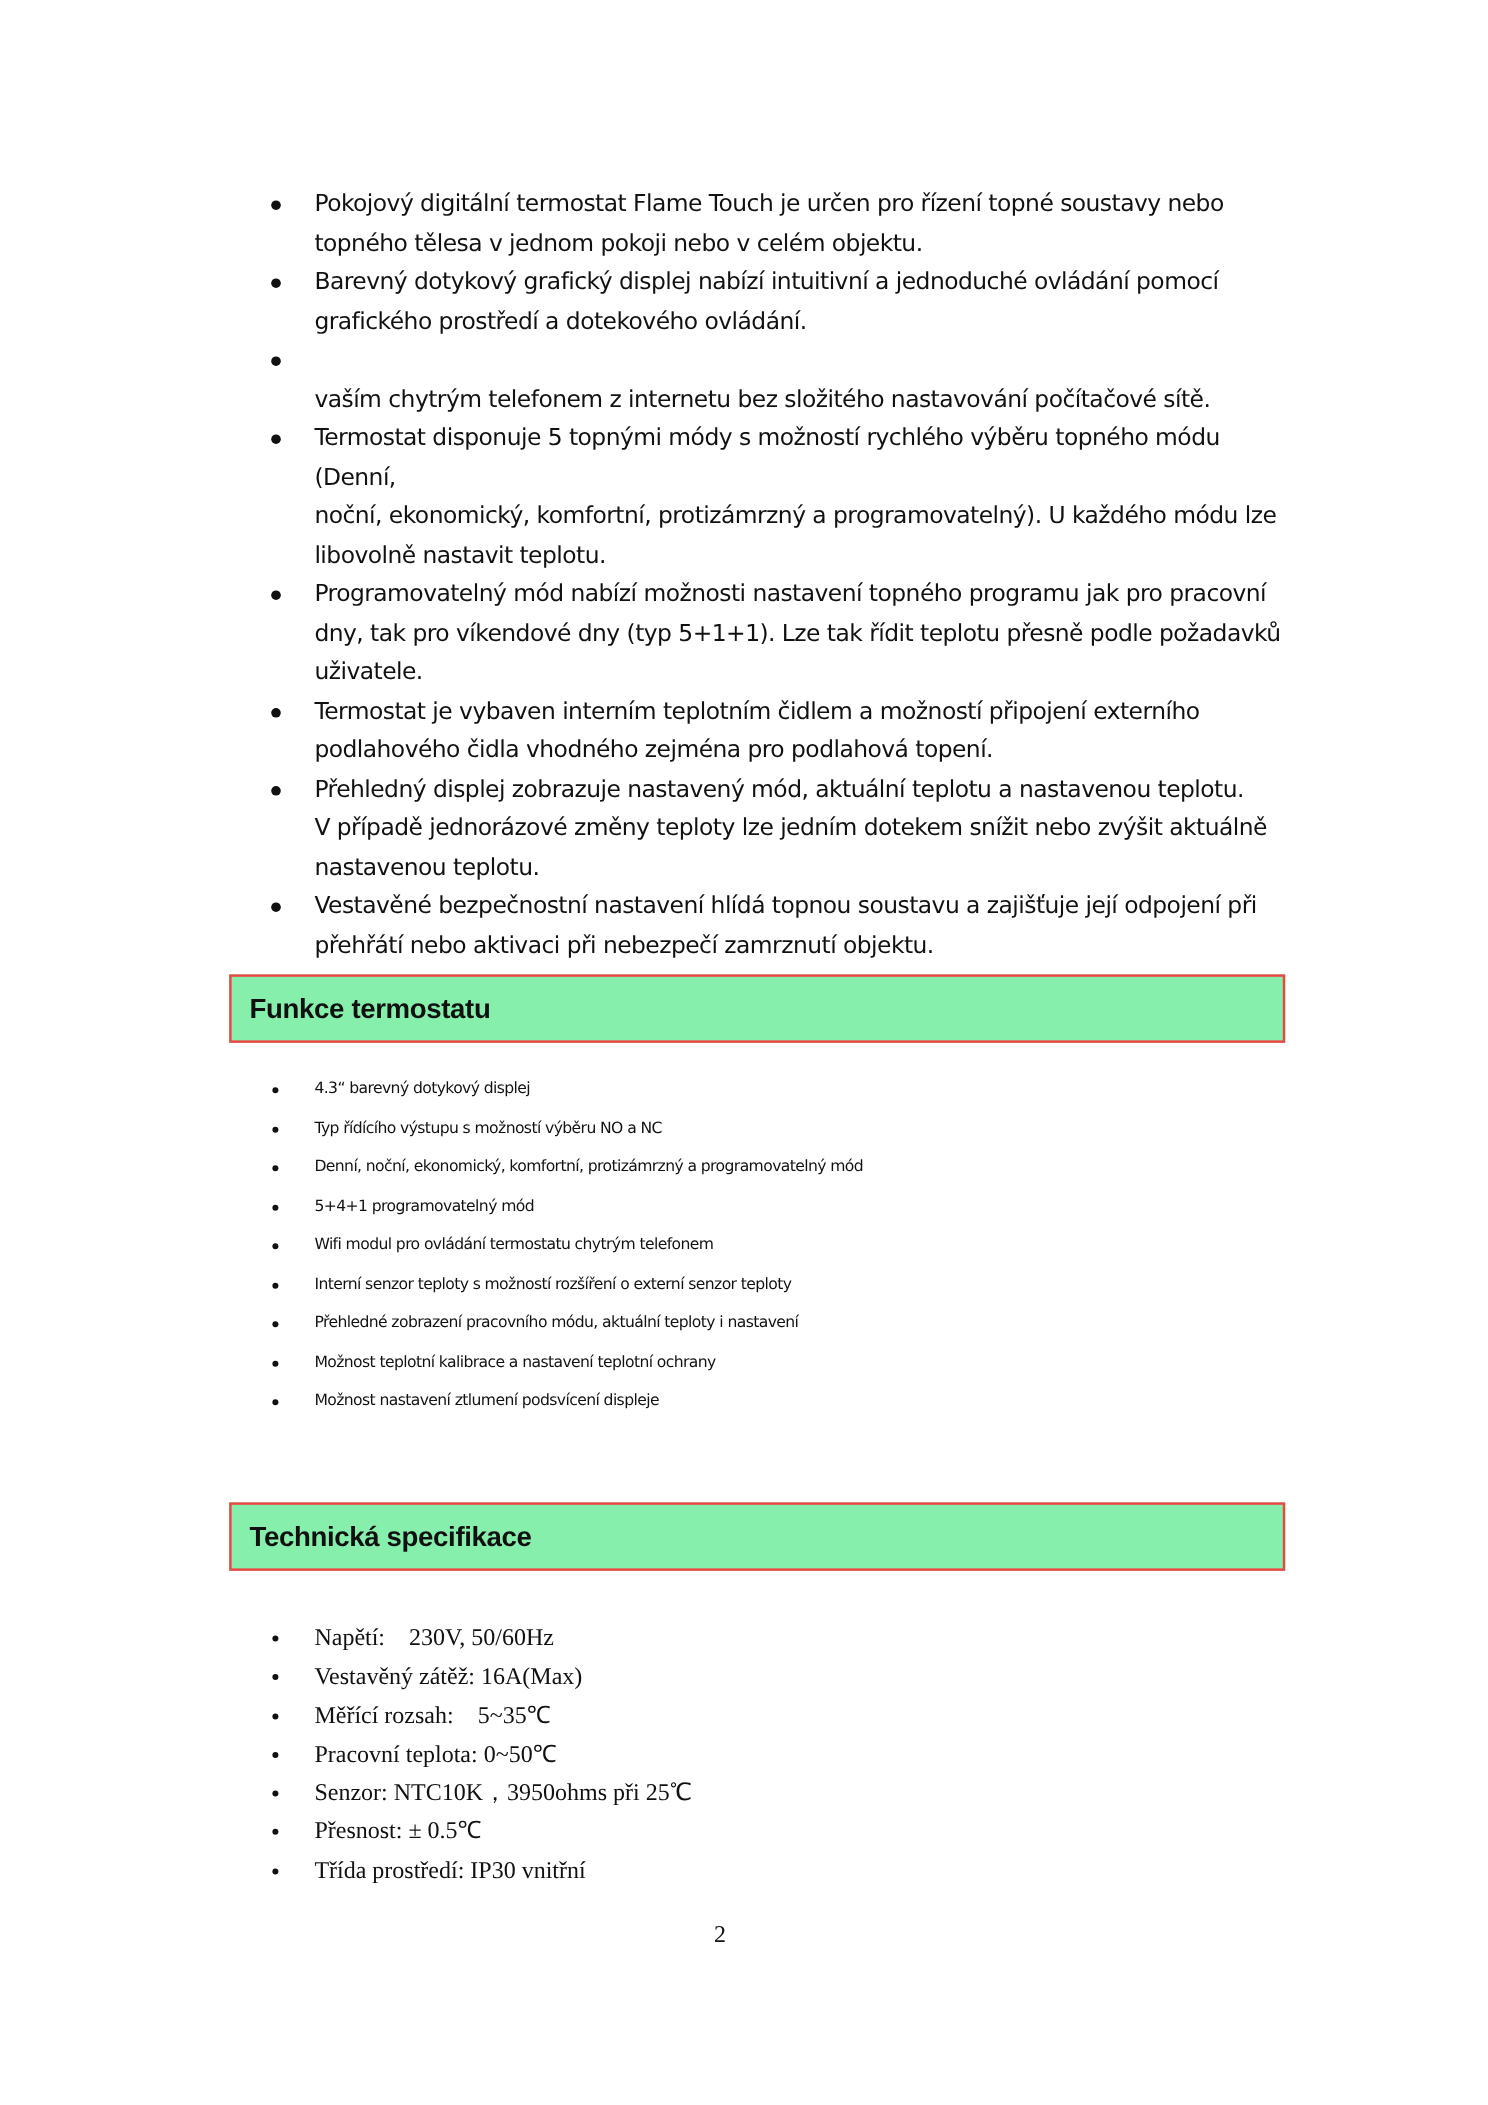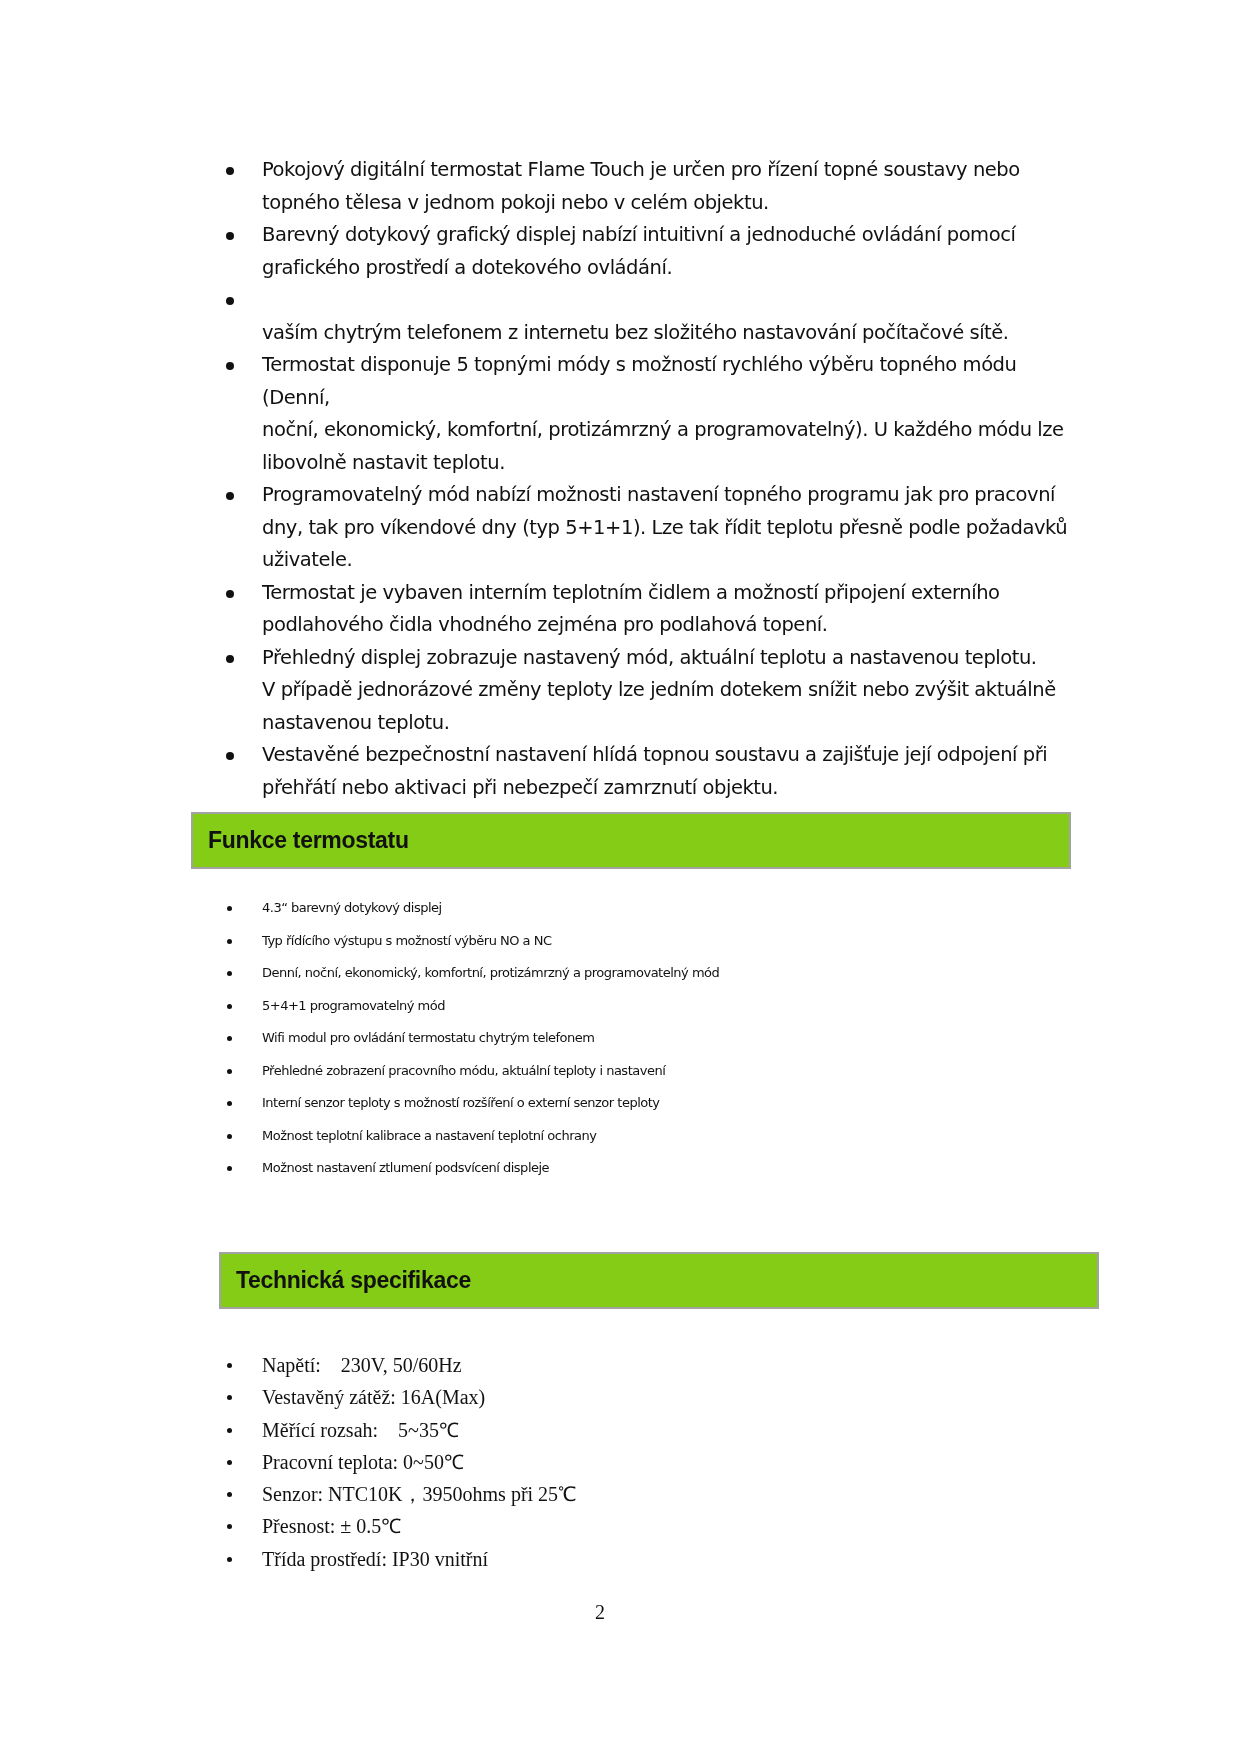--- a/index.html
+++ b/index.html
@@ -4,24 +4,24 @@
 <style>
   html, body { margin: 0; padding: 0; background: #ffffff; }
   body { width: 1240px; height: 1754px; position: relative; overflow: hidden;
          font-family: "Liberation Sans", sans-serif; color: #111; }
   .page { position: absolute; left: 0; top: 4px; width: 1240px; height: 1754px; }
 
   .intro-list { position: absolute; left: 222px; top: 150px; width: 860px; margin: 0; padding: 0; list-style: none; }
   .intro-list li { position: relative; padding-left: 40px; font-size: 19.5px; line-height: 32.5px; font-family: "DejaVu Sans", sans-serif; letter-spacing: -0.45px; }
   .intro-list li .bullet { position: absolute; left: 4px; top: 13px; width: 8px; height: 8px; border-radius: 50%; background: #111; }
 
-  .section-box { position: absolute; left: 191px; width: 880px; height: 57px; background: #84cc16; border: 2px solid #a3a3a3; box-sizing: border-box; }
+  .section-box { position: absolute; left: 191px; width: 880px; height: 57px; background: #86efac; border: 2px solid #ef4444; box-sizing: border-box; }
   .section-box .title { position: absolute; left: 15px; top: 13px; font-family: "Liberation Sans", sans-serif; font-weight: bold; font-size: 23px; letter-spacing: -0.3px; }
   #box-funkce { top: 808px; }
-  #box-tech { top: 1248px; margin-left: 28px; }
+  #box-tech { top: 1248px; }
 
   .feat-list { position: absolute; left: 222px; top: 888px; margin: 0; padding: 0; list-style: none; }
   .feat-list li { position: relative; padding-left: 40px; font-size: 13px; line-height: 32.5px; font-family: "DejaVu Sans", sans-serif; letter-spacing: -0.5px; }
   .feat-list li .bullet { position: absolute; left: 5px; top: 14px; width: 5px; height: 5px; border-radius: 50%; background: #111; }
 
   .spec-list { position: absolute; left: 222px; top: 1345px; margin: 0; padding: 0; list-style: none; }
   .spec-list li { position: relative; padding-left: 40px; font-size: 20px; line-height: 32.3px; font-family: Liberation Serif, serif; }
   .spec-list li .bullet { position: absolute; left: 5px; top: 14px; width: 5px; height: 5px; border-radius: 50%; background: #111; }
 
   .page-number { position: absolute; left: 0; width: 1200px; top: 1597px; text-align: center; font-family: "Liberation Serif", serif; font-size: 20px; }
@@ -44,22 +44,22 @@
 
   <div class="section-box" id="box-funkce">
     <span class="title">Funkce termostatu</span>
   </div>
   <ul class="feat-list" id="feat-list">
       <li><span class="bullet"></span><span style="white-space: pre;">4.3“ barevný dotykový displej</span></li>
       <li><span class="bullet"></span><span style="white-space: pre;">Typ řídícího výstupu s možností výběru NO a NC</span></li>
       <li><span class="bullet"></span><span style="white-space: pre;">Denní, noční, ekonomický, komfortní, protizámrzný a programovatelný mód</span></li>
       <li><span class="bullet"></span><span style="white-space: pre;">5+4+1 programovatelný mód</span></li>
       <li><span class="bullet"></span><span style="white-space: pre;">Wifi modul pro ovládání termostatu chytrým telefonem</span></li>
+      <li><span class="bullet"></span><span style="white-space: pre;">Interní senzor teploty s možností rozšíření o externí senzor teploty</span></li>
       <li><span class="bullet"></span><span style="white-space: pre;">Přehledné zobrazení pracovního módu, aktuální teploty i nastavení</span></li>
-      <li><span class="bullet"></span><span style="white-space: pre;">Interní senzor teploty s možností rozšíření o externí senzor teploty</span></li>
       <li><span class="bullet"></span><span style="white-space: pre;">Možnost teplotní kalibrace a nastavení teplotní ochrany</span></li>
       <li><span class="bullet"></span><span style="white-space: pre;">Možnost nastavení ztlumení podsvícení displeje</span></li>
     </ul>
 
   <div class="section-box" id="box-tech">
     <span class="title">Technická specifikace</span>
   </div>
   <ul class="spec-list" id="spec-list">
       <li><span class="bullet"></span><span style="white-space: pre;">Napětí:    230V, 50/60Hz</span></li>
       <li><span class="bullet"></span><span style="white-space: pre;">Vestavěný zátěž: 16A(Max)</span></li>

